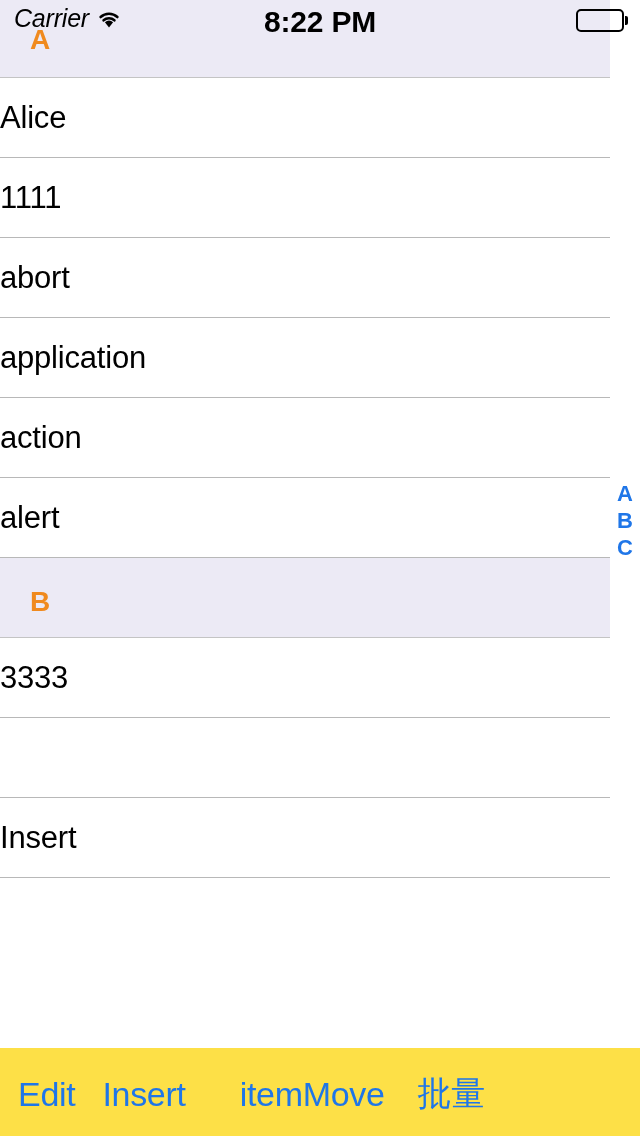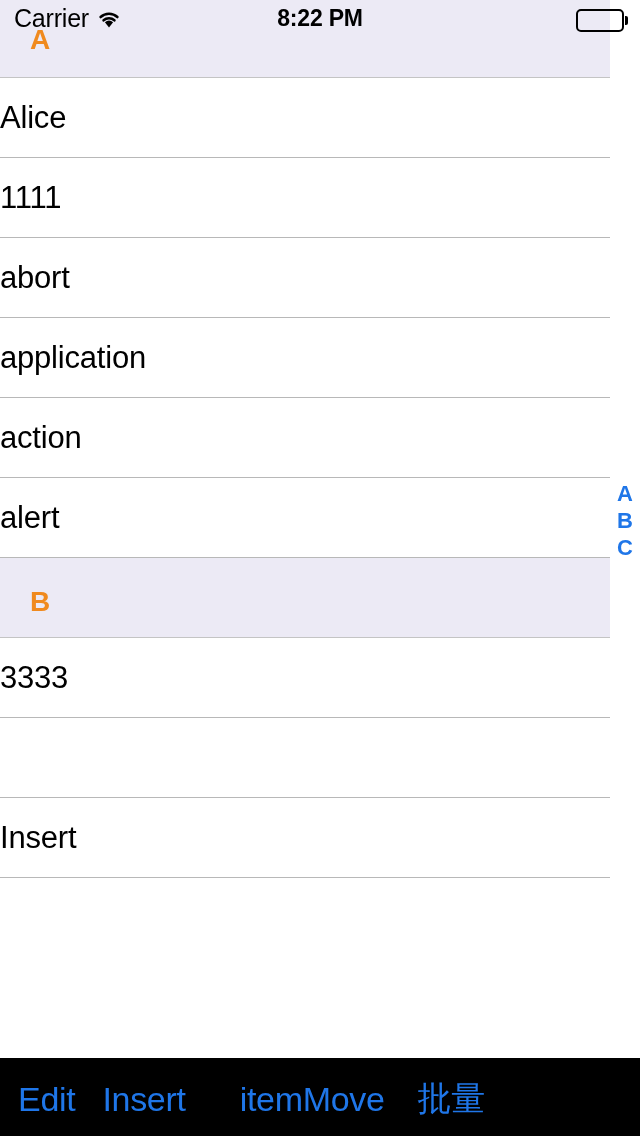--- a/index.html
+++ b/index.html
@@ -27,33 +27,34 @@
     align-items: center;
     pointer-events: none;
   }
   #status-left {
     position: absolute;
     left: 14px;
     top: 4px;
     display: flex;
     align-items: center;
     gap: 7px;
+    font-style: italic;
   }
   #carrier-label {
     font-size: 25px;
     color: #000;
     letter-spacing: -0.2px;
   }
   .wifi-icon { display: block; }
   #status-time {
     position: absolute;
     left: 0; right: 0;
     top: 5px;
     text-align: center;
-    font-size: 23px;
+    font-size: 30px;
     font-weight: bold;
     color: #000;
     letter-spacing: -0.2px;
   }
   #status-right {
     position: absolute;
     right: 12px;
     top: 9px;
     display: flex;
     align-items: center;
@@ -157,22 +158,22 @@
     text-align: center;
     width: 30px;
   }
 
   
   #toolbar {
     position: absolute;
     left: 0;
     bottom: 0;
     width: 640px;
-    height: 78px;
-    background: #000000;
+    height: 88px;
+    background: #fde047;
     display: flex;
     align-items: center;
     z-index: 20;
   }
   .toolbar-button {
     font-size: 34px;
     color: #1f76e8;
     letter-spacing: -0.3px;
     background: none;
     border: none;

